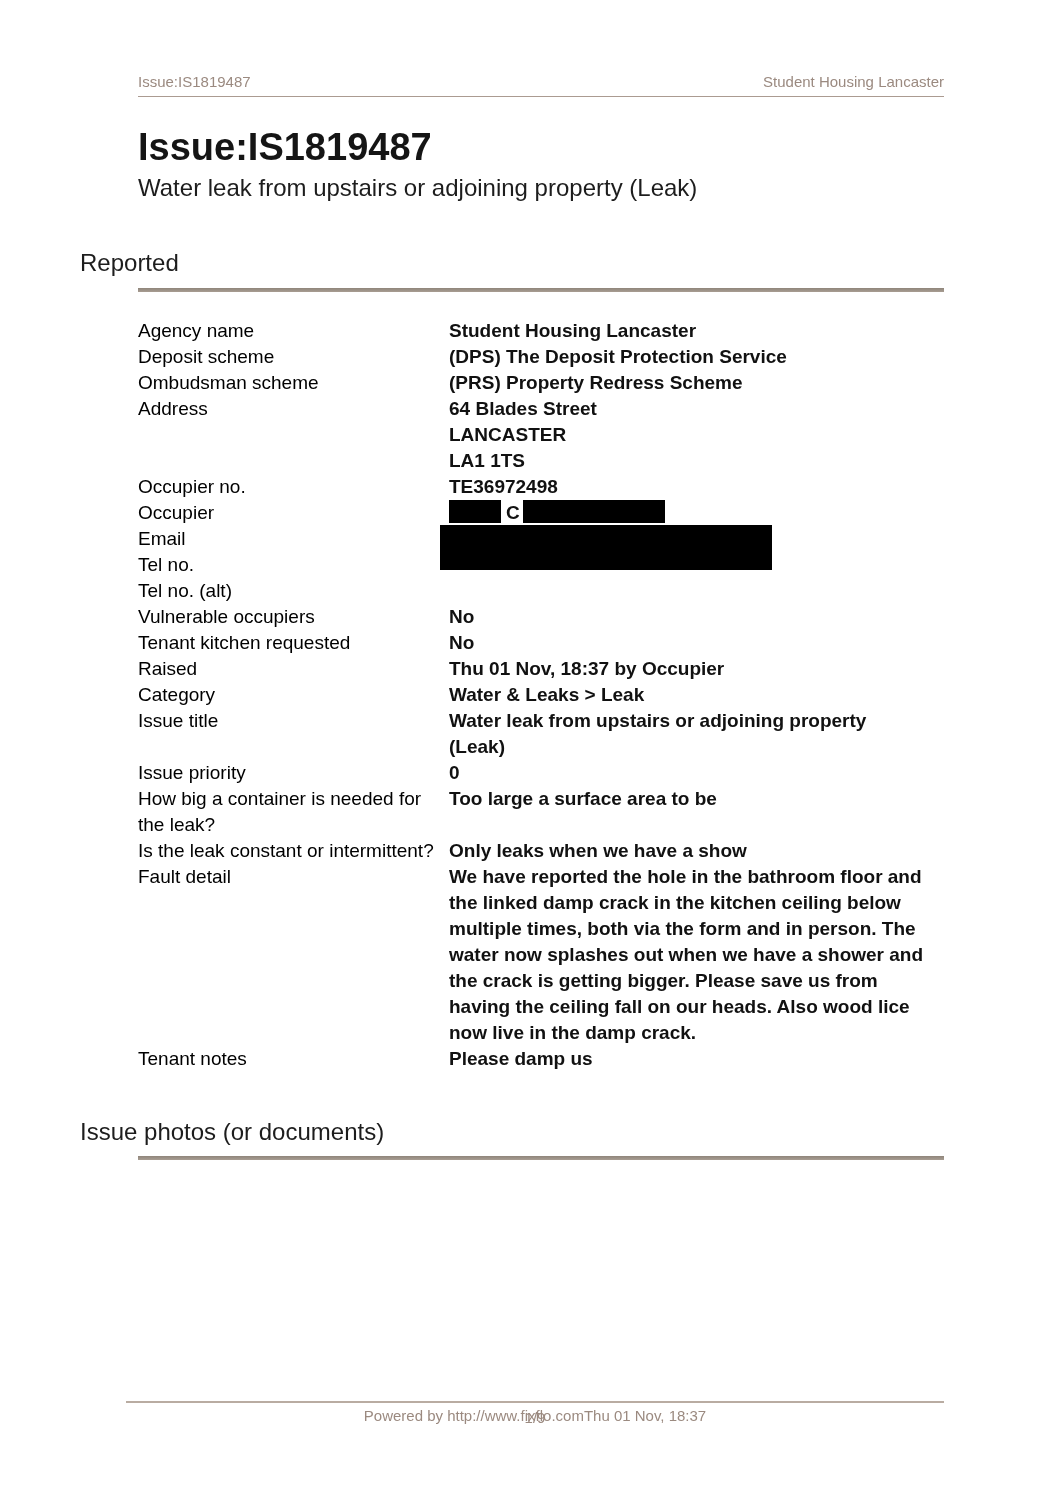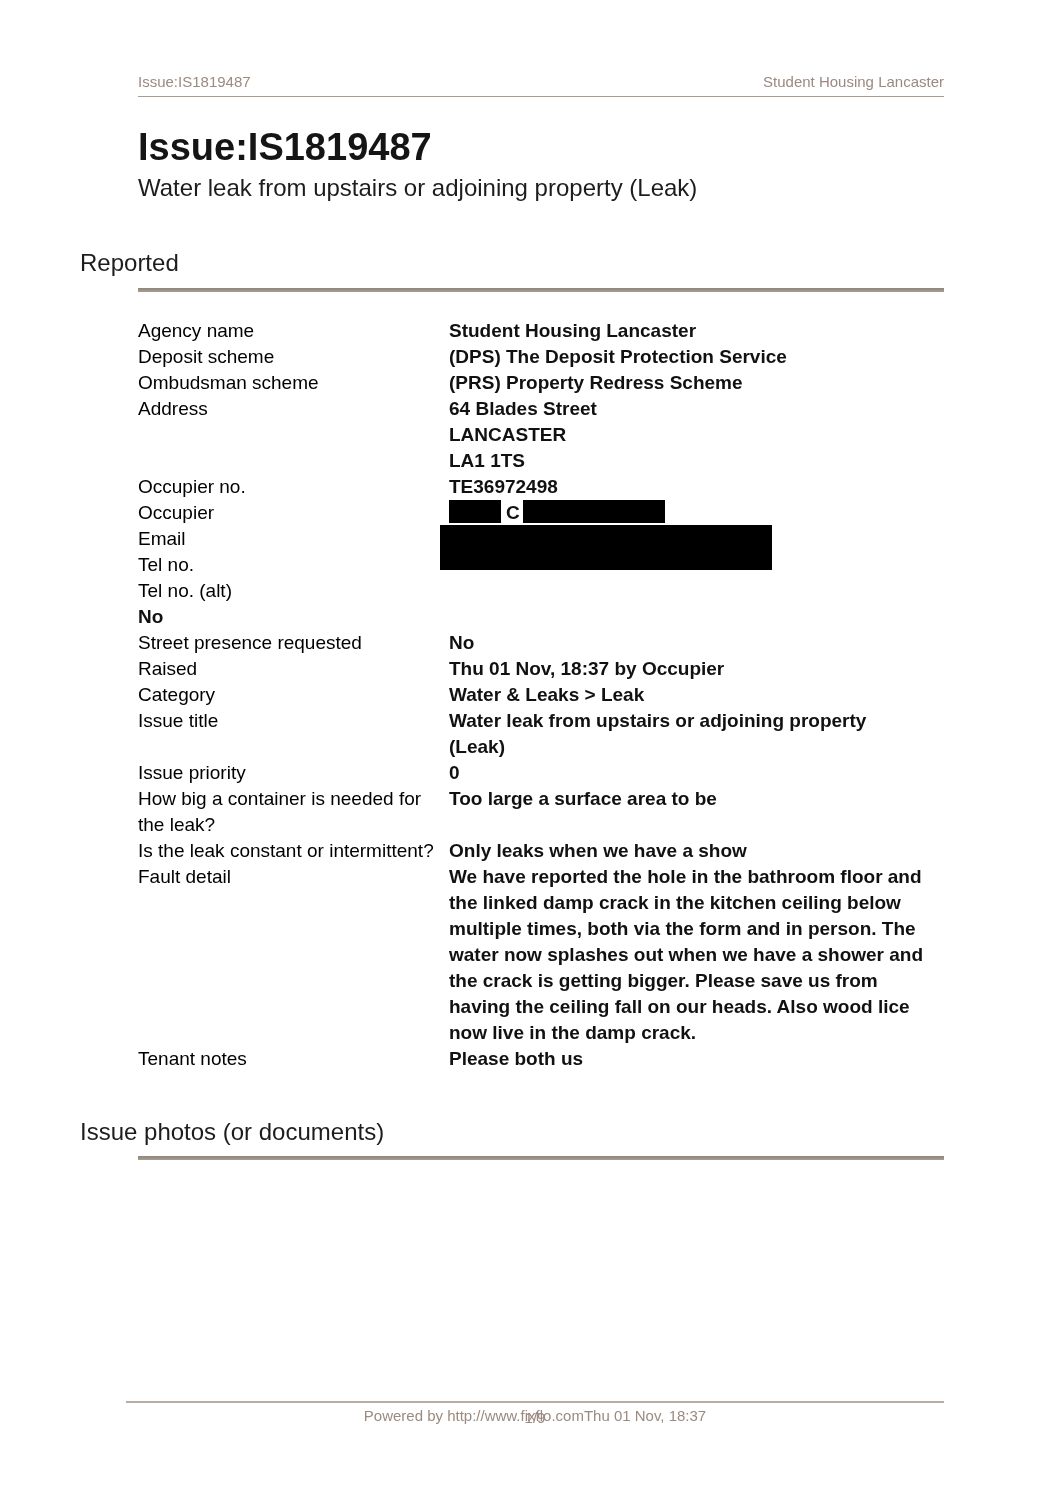--- a/index.html
+++ b/index.html
@@ -98,24 +98,25 @@
       </div>
       <div class="row">
         <div class="lab">Tel no.</div>
         <div class="val"></div>
       </div>
       <div class="row">
         <div class="lab">Tel no. (alt)</div>
         <div class="val"></div>
       </div>
       <div class="row">
+        <div class="lab">Vulnerable occupiers</div>
         <div class="val">No</div>
       </div>
       <div class="row">
-        <div class="lab">Street presence requested</div>
+        <div class="lab">Tenant kitchen requested</div>
         <div class="val">No</div>
       </div>
       <div class="row">
         <div class="lab">Raised</div>
         <div class="val">Thu 01 Nov, 18:37 by Occupier</div>
       </div>
       <div class="row">
         <div class="lab">Category</div>
         <div class="val">Water &amp; Leaks &gt; Leak</div>
       </div>
@@ -134,21 +135,21 @@
       <div class="row">
         <div class="lab">Is the leak constant or intermittent?</div>
         <div class="val">Only leaks when we have a show</div>
       </div>
       <div class="row">
         <div class="lab">Fault detail</div>
         <div class="val">We have reported the hole in the bathroom floor and the linked damp crack in the kitchen ceiling below multiple times, both via the form and in person. The water now splashes out when we have a shower and the crack is getting bigger. Please save us from having the ceiling fall on our heads. Also wood lice now live in the damp crack.</div>
       </div>
       <div class="row">
         <div class="lab">Tenant notes</div>
-        <div class="val">Please both us</div>
+        <div class="val">Please damp us</div>
       </div>
     </div>
 
   <div class="section-h">Issue photos (or documents)</div>
   <div class="rule margins"></div>
 
   <div class="ftr">
     <span>Powered by http://www.fixflo.com</span>
     <span class="c">1/9</span>
     <span>Thu 01 Nov, 18:37</span>

